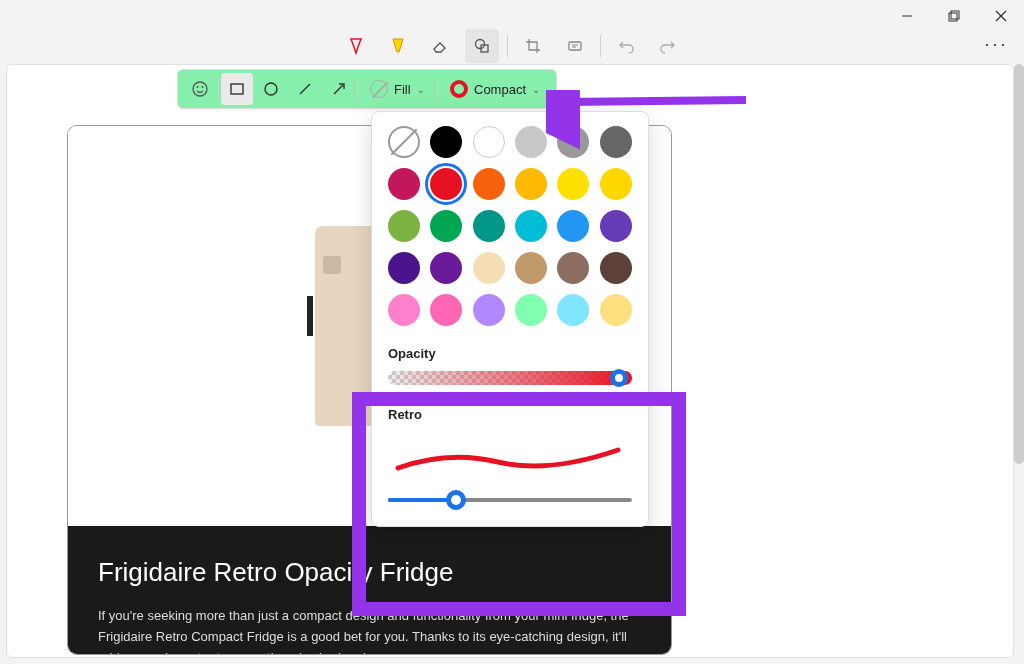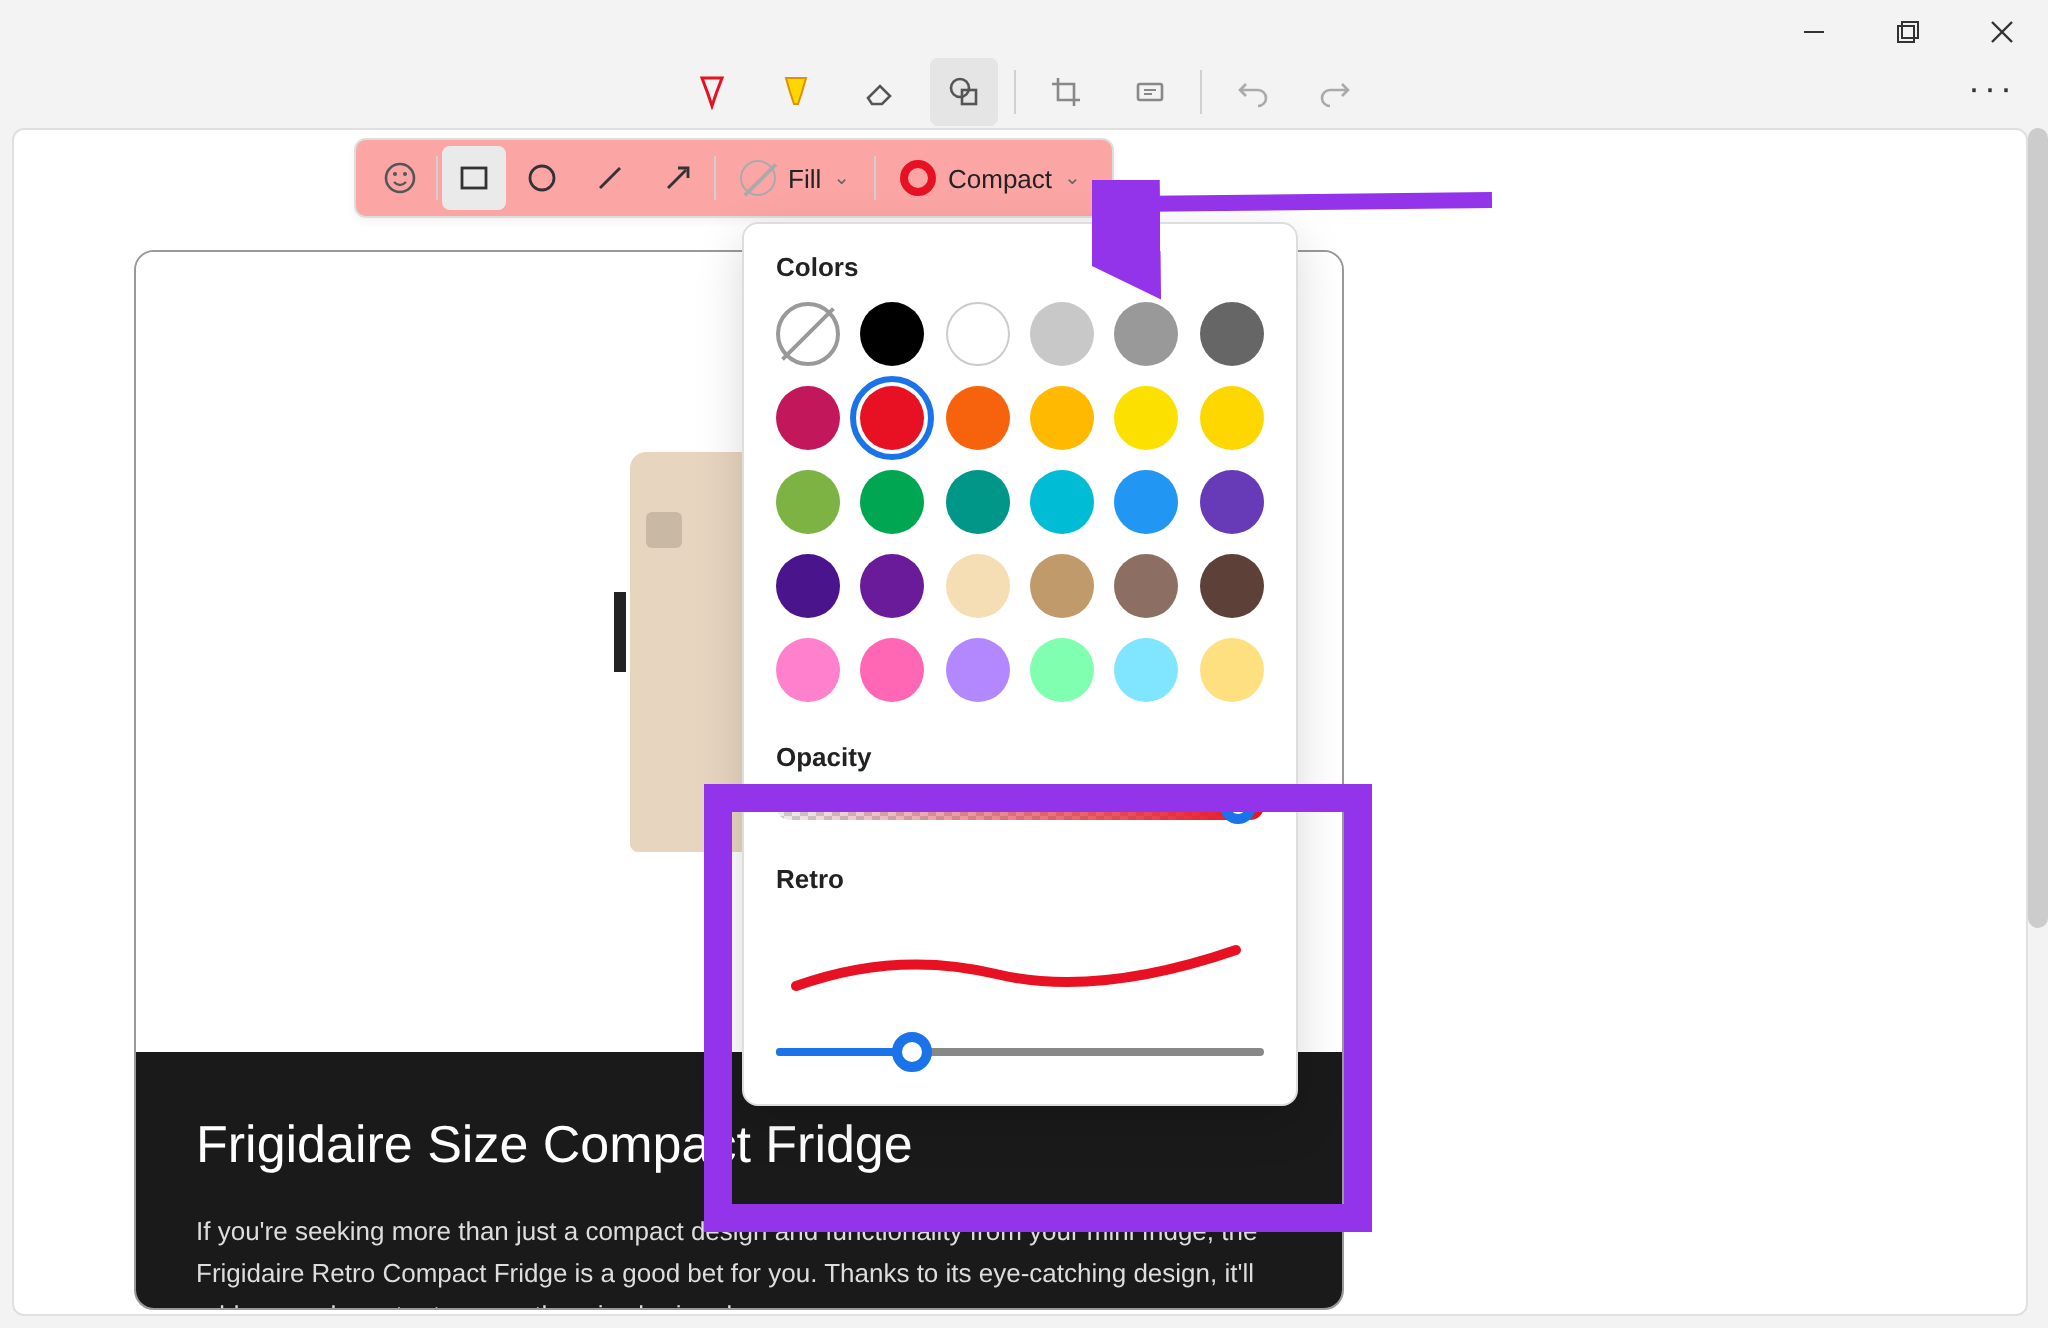--- a/index.html
+++ b/index.html
@@ -9,21 +9,21 @@
 .window-btn { width: 46px; height: 32px; display: flex; align-items: center; justify-content: center; color: #333; cursor: pointer; }
 
 .main-toolbar { position: absolute; top: 28px; left: 0; right: 0; height: 36px; display: flex; align-items: center; justify-content: center; gap: 8px; }
 .tool-btn { width: 34px; height: 34px; display: flex; align-items: center; justify-content: center; border-radius: 4px; cursor: pointer; }
 .tool-btn.active { background: #e5e5e5; }
 .more-btn { position: absolute; right: 16px; top: 34px; font-size: 18px; letter-spacing: 2px; color: #333; cursor: pointer; }
 .divider-v { width: 1px; height: 22px; background: #d0d0d0; }
 
 .content-area { position: absolute; top: 64px; left: 6px; right: 10px; bottom: 6px; background: #fff; border: 1px solid #e0e0e0; border-radius: 6px; overflow: hidden; }
 
-.shape-toolbar { position: absolute; top: 4px; left: 170px; height: 40px; background: #fca5a5; border: 1px solid #ddd; border-radius: 6px; display: flex; align-items: center; padding: 16px 6px; gap: 2px; box-shadow: 0 2px 4px rgba(0,0,0,0.05); }
+.shape-toolbar { position: absolute; top: 4px; left: 170px; height: 40px; background: #86efac; border: 1px solid #ddd; border-radius: 6px; display: flex; align-items: center; padding: 16px 6px; gap: 2px; box-shadow: 0 2px 4px rgba(0,0,0,0.05); }
 .shape-tool-btn { width: 32px; height: 32px; display: flex; align-items: center; justify-content: center; border-radius: 4px; cursor: pointer; }
 .shape-tool-btn.selected { background: #eaeaea; }
 .fill-btn, .outline-btn { display: flex; align-items: center; gap: 6px; padding: 0 10px; height: 32px; cursor: pointer; font-size: 13px; color: #222; }
 .fill-swatch { width: 18px; height: 18px; border-radius: 50%; border: 1.5px solid #aaa; position: relative; }
 .fill-swatch::after { content: ''; position: absolute; width: 22px; height: 1.5px; background: #aaa; transform: rotate(-45deg); top: 8px; left: -2px; }
 .outline-swatch { width: 18px; height: 18px; border-radius: 50%; border: 4px solid #e81123; }
 .chevron { font-size: 10px; color: #666; }
 
 .color-panel { position: absolute; top: 46px; left: 364px; width: 278px; background: #fff; border: 1px solid #ddd; border-radius: 8px; box-shadow: 0 8px 24px rgba(0,0,0,0.15); padding: 14px 16px 24px 16px; z-index: 5; }
 .panel-label { font-size: 13px; font-weight: 600; color: #222; margin-bottom: 10px; }
@@ -131,21 +131,21 @@
 </div>
 <div class="more-btn">···</div>
 
 <div class="content-area">
 
   <div class="article-bg">
     <div class="fridge-area">
       <div class="fridge"></div>
     </div>
     <div class="article-text">
-      <div class="article-title">Frigidaire Size Compact Fridge</div>
+      <div class="article-title">Frigidaire Retro Opacity Fridge</div>
       <div class="article-body">If you're seeking more than just a compact design and functionality from your mini fridge, the Frigidaire Retro Compact Fridge is a good bet for you. Thanks to its eye-catching design, it'll add some character to your otherwise boring dorm room.</div>
     </div>
   </div>
 
   <div class="shape-toolbar">
     <div class="shape-tool-btn">
         <svg width="18" height="18">
           <circle cx="9" cy="9" r="7" fill="none" stroke="#555" stroke-width="1.3"></circle>
           <circle cx="6.5" cy="7" r="1" fill="#555"></circle>
           <circle cx="11.5" cy="7" r="1" fill="#555"></circle>
@@ -182,21 +182,20 @@
     </div>
     <div class="divider-v"></div>
     <div class="outline-btn">
       <span class="outline-swatch"></span>
       <span>Compact</span>
       <span class="chevron">⌄</span>
     </div>
   </div>
 
   <div class="color-panel">
-    <div class="panel-label">Colors</div>
     <div class="color-grid" id="color-grid">
         <div class="color-swatch none"></div>
         <div class="color-swatch" style="background: rgb(0, 0, 0);"></div>
         <div class="color-swatch white-c" style="background: rgb(255, 255, 255);"></div>
         <div class="color-swatch" style="background: rgb(200, 200, 200);"></div>
         <div class="color-swatch" style="background: rgb(153, 153, 153);"></div>
         <div class="color-swatch" style="background: rgb(102, 102, 102);"></div>
         <div class="color-swatch" style="background: rgb(194, 24, 91);"></div>
         <div class="color-swatch selected" style="background: rgb(232, 17, 35);"></div>
         <div class="color-swatch" style="background: rgb(247, 99, 12);"></div>

